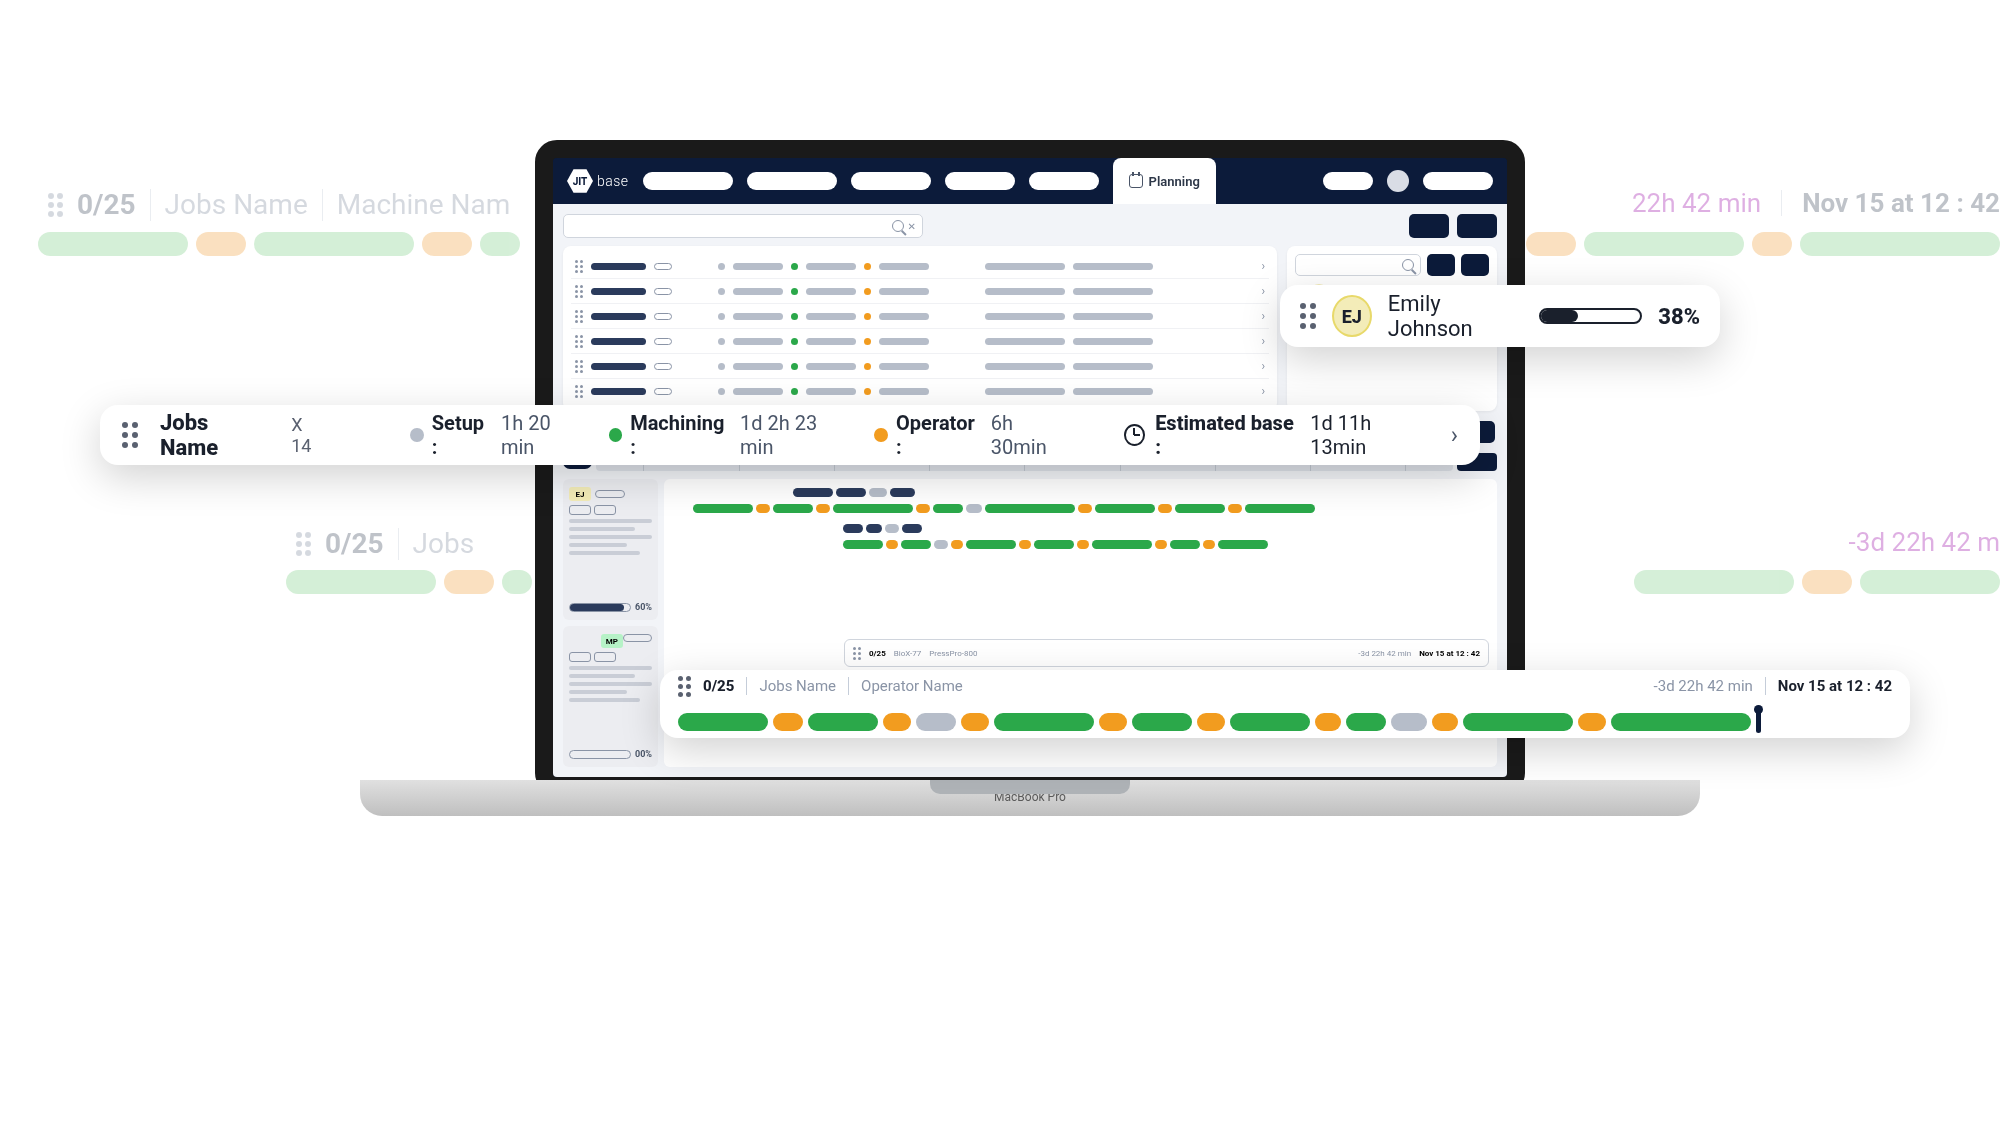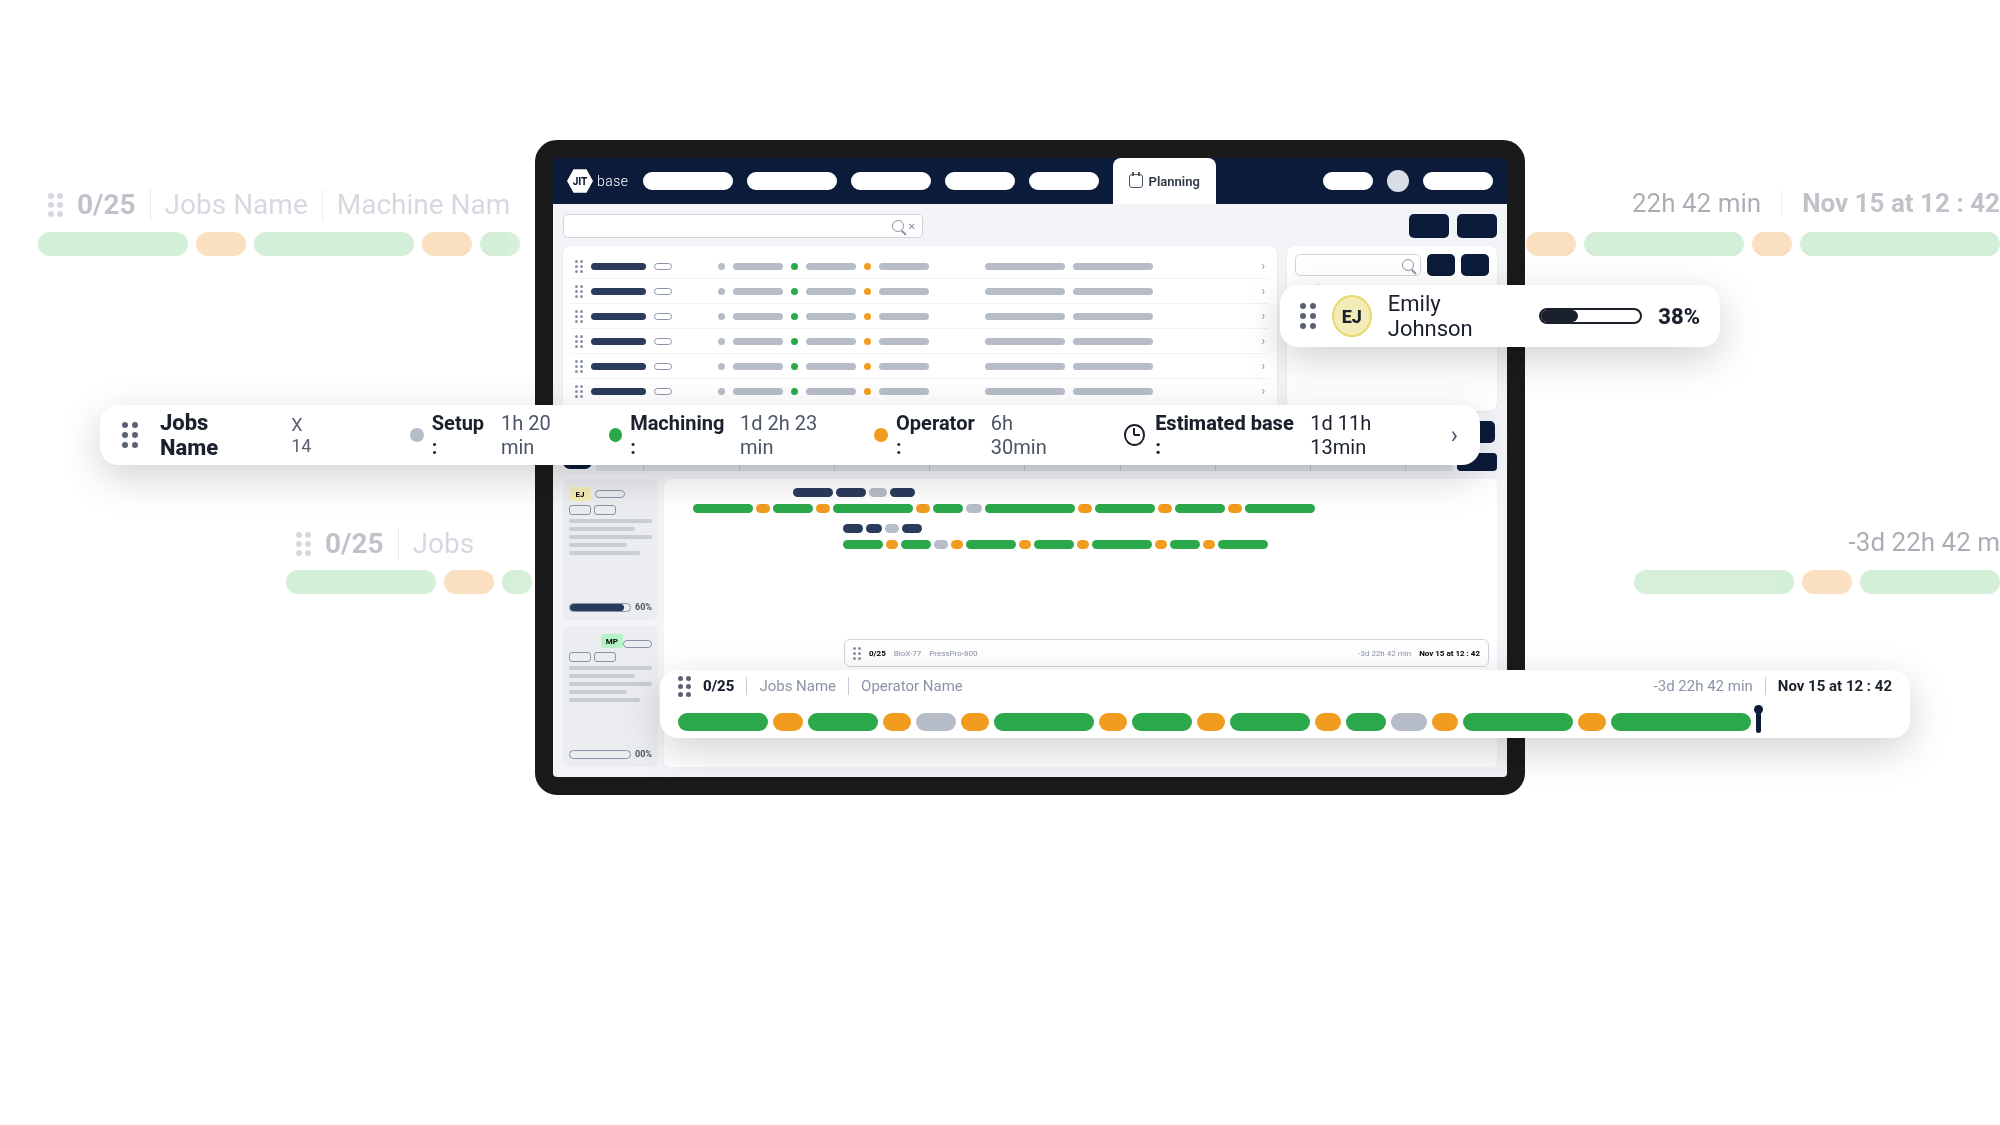--- a/index.html
+++ b/index.html
@@ -17,21 +17,21 @@
 .bg-faded .dh { display: grid; grid-template-columns: repeat(2,6px); grid-template-rows: repeat(3,6px); gap: 3px; }
 .bg-faded .dh span { width: 6px; height: 6px; border-radius: 50%; background: #8a94a6; }
 .bg-faded .count { font-weight: 700; font-size: 28px; color: #4a5568; }
 .bg-faded .label { font-size: 28px; color: #8a94a6; }
 .bg-faded .sep { width: 1px; height: 32px; background: #c5cdd9; }
 .bg-pills { position: absolute; display: flex; gap: 8px; opacity: 0.35; }
 .pill-bg { height: 24px; border-radius: 12px; }
 .pg { background: #86d28e; }
 .po { background: #f2a94d; }
 .bg-right-text { position: absolute; display:flex; align-items:center; gap:20px; opacity:0.35; font-size: 26px; }
-.bg-right-text .t1 { color:#0f172a; }
+.bg-right-text .t1 { color:#a21caf; }
 .bg-right-text .t2 { color:#4a5568; font-weight:700; }
 
 
 .laptop {
   position: absolute;
   left: 500px; top: 140px;
   width: 1060px; height: 720px;
 }
 .laptop-screen {
   position: absolute;
@@ -559,21 +559,21 @@
               <div class="gline" style="width:70%;"></div>
               <div class="gline" style="width:85%;"></div>
     <div style="display:flex;align-items:center;gap:4px;margin-top:auto;">
       <div class="gprog" style="flex:1;">
                   <div style="position:absolute;left:0;top:0;bottom:0;width:90%;background:#2b3b5c;border-radius:4px;"></div>
                 </div>
       <div class="gpct">60%</div>
     </div>
             </div>
             <div class="gcard">
-              <div style="display:flex;gap:0;align-items:flex-end;padding-left:32px;">
+              <div style="display:flex;gap:0;align-items:flex-start;padding-left:32px;">
       <div class="gbadge" style="background:#b6f2c7;">MP</div>
       <div style="width:30px;height:8px;border:1px solid #8a94a6;border-radius:4px;"></div>
     </div>
     <div style="display:flex;gap:3px;">
                 <div style="width:22px;height:10px;border:1px solid #8a94a6;border-radius:3px;"></div>
                 <div style="width:22px;height:10px;border:1px solid #8a94a6;border-radius:3px;"></div>
               </div>
     <div class="gline"></div>
               <div class="gline" style="width:80%;"></div>
               <div class="gline"></div>
@@ -667,20 +667,23 @@
             <div class="gp gpg" style="width:60px;"></div>
               <div class="gp gpo" style="width:12px;"></div>
             <div class="gp gpg" style="width:40px;"></div>
               <div class="gp gpo" style="width:12px;"></div>
             <div class="gp gpg" style="width:50px;"></div>
           </div>
         </div>
       </div>
 
     </div>
+  </div>
+  <div class="laptop-base">
+    <span class="macbook-label">MacBook Pro</span>
   </div>
 </div>
 
 <div class="popout job-pop">
   <div class="dh-lg">
       <span></span>
       <span></span>
       <span></span>
       <span></span>
       <span></span>

